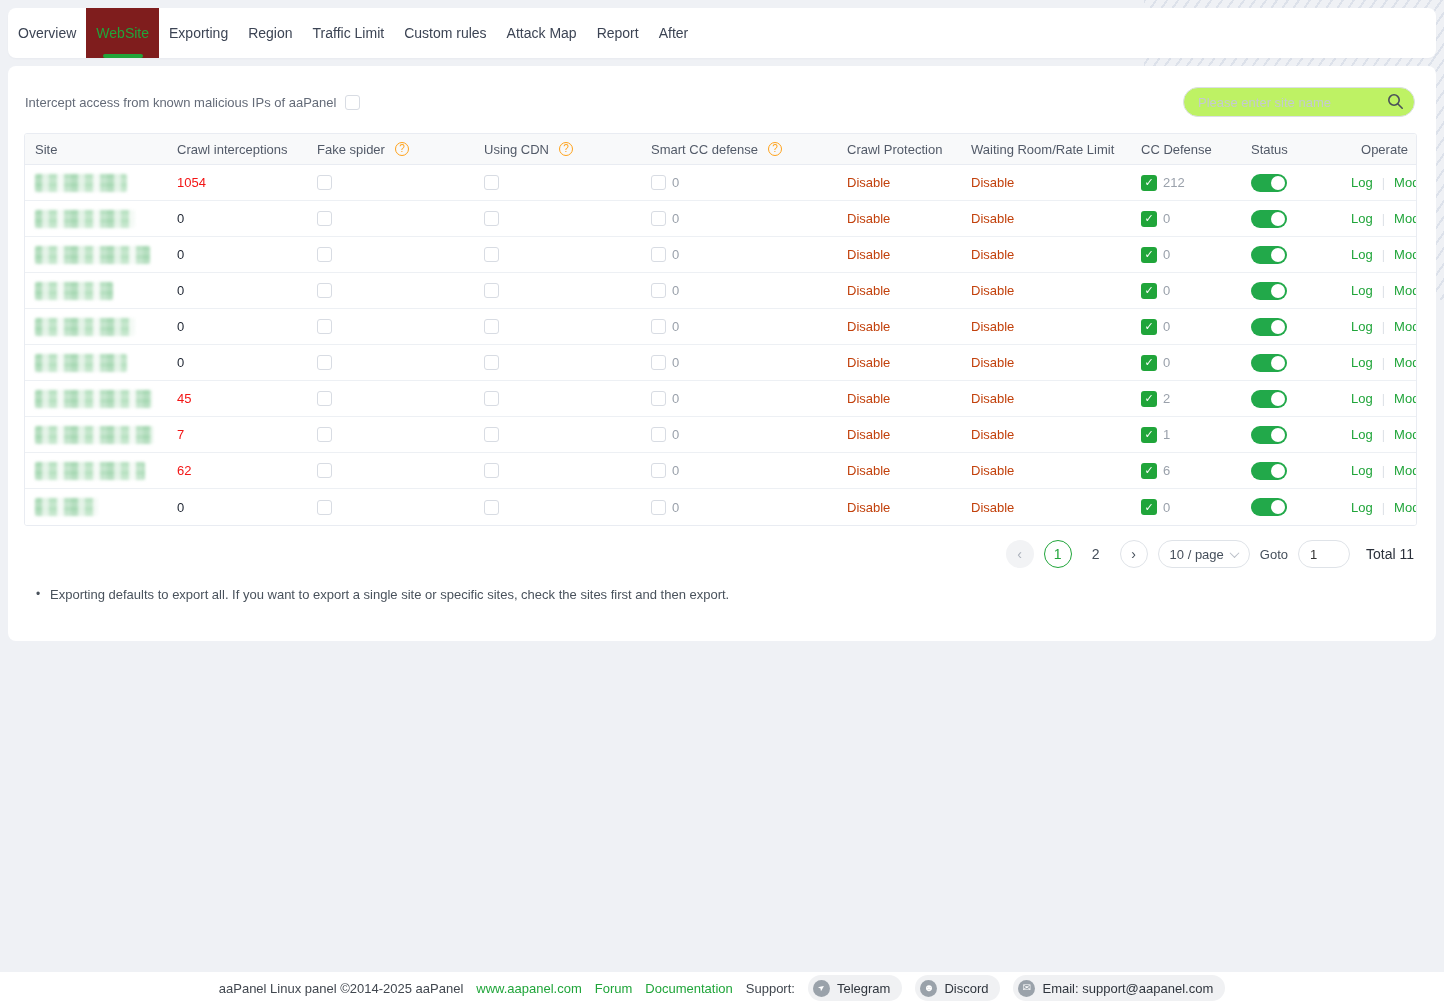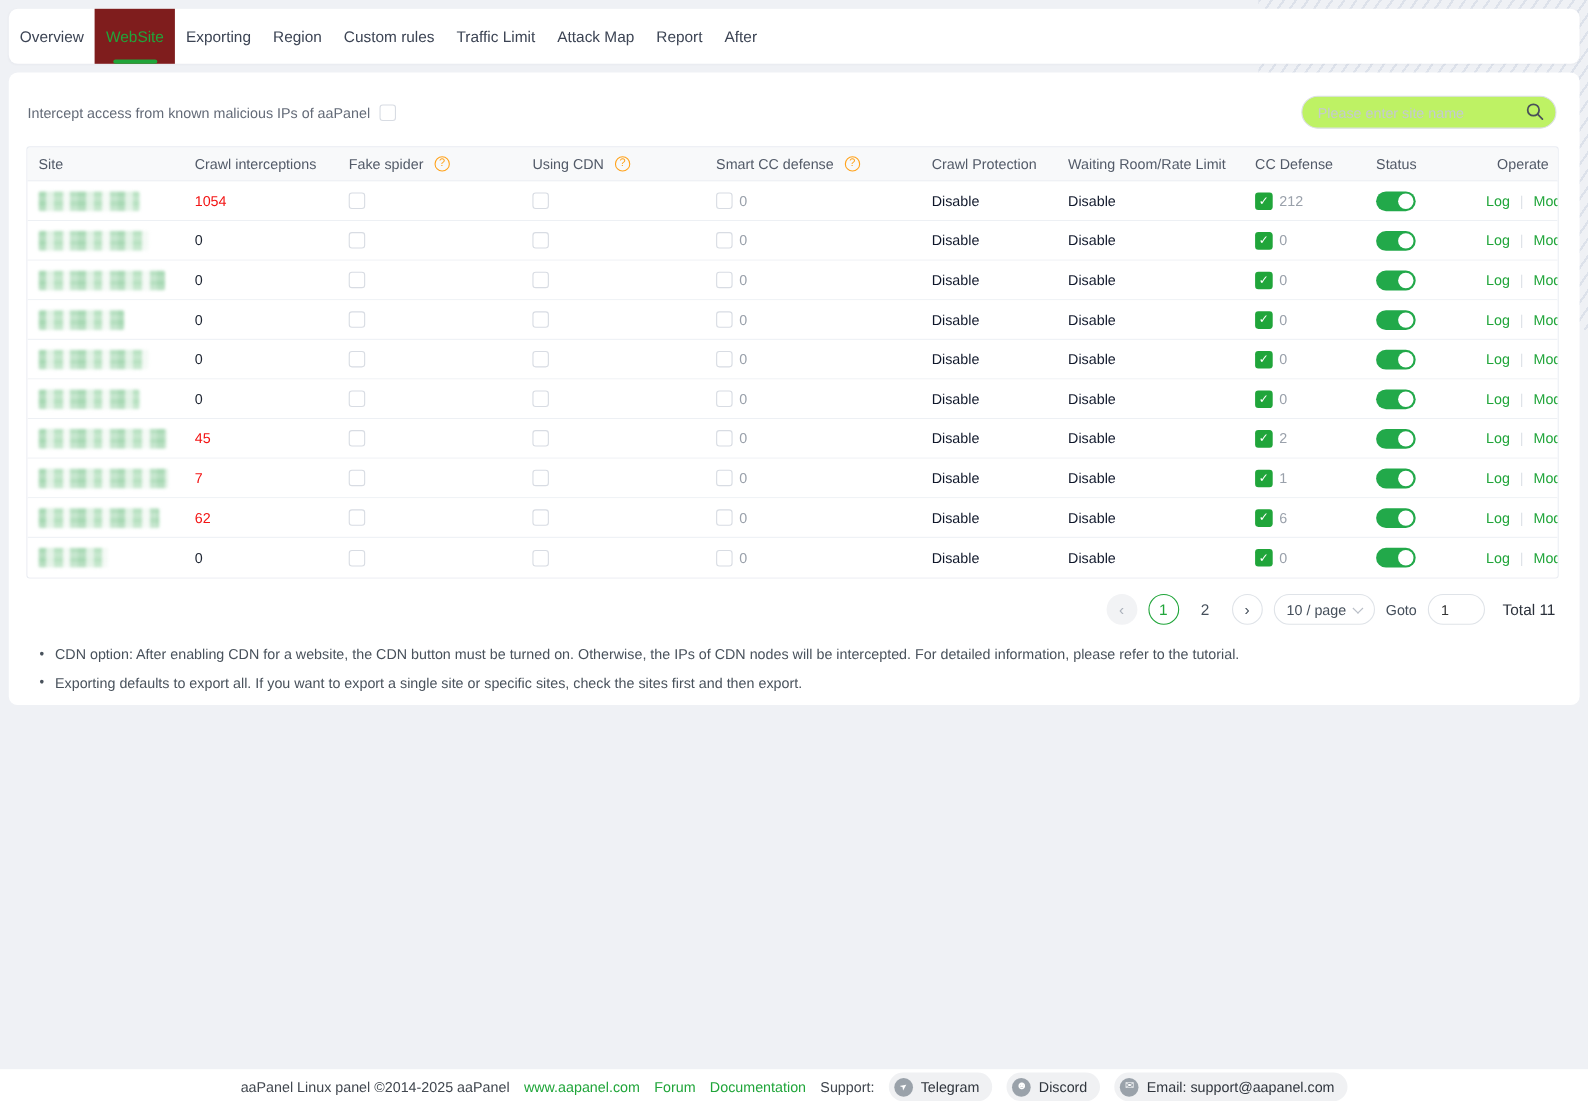--- a/index.html
+++ b/index.html
@@ -83,21 +83,21 @@
   .site-blur {
     height:18px; border-radius:2px;
     background-image:
       repeating-linear-gradient(90deg, rgba(110,190,130,.50) 0 7px, rgba(224,241,228,.85) 7px 14px, rgba(150,211,164,.55) 14px 22px, rgba(245,250,246,.95) 22px 29px, rgba(128,199,146,.45) 29px 36px),
       repeating-linear-gradient(0deg, rgba(255,255,255,.45) 0 5px, rgba(152,212,167,.30) 5px 9px);
     filter:blur(1.6px);
   }
   .num { color:#1f2633; }
   .num.red { color:#f31515; }
   .gray { color:#9aa1ab; }
-  .red-link { color:#0f172a; cursor:pointer; }
+  .red-link { color:#c2410c; cursor:pointer; }
   .ccbox {
     width:16px; height:16px; background:#20a53a; border-radius:3px; color:#fff;
     font-size:11px; display:flex; align-items:center; justify-content:center; flex:0 0 auto;
   }
   .cc-num { color:#9aa1ab; }
   .toggle {
     width:36px; height:18px; border-radius:9px; background:#22a94a; position:relative; cursor:pointer;
   }
   .toggle::after {
     content:""; position:absolute; right:2px; top:2px; width:14px; height:14px;
@@ -172,25 +172,25 @@
     <div class="tab active" data-name="tab-website">
       <span class="tab-label" data-name="tab-label">WebSite</span>
       <span class="tab-underline" data-name="active-tab-underline"></span>
     </div>
     <div class="tab" data-name="tab-blockade">
       <span class="tab-label" data-name="tab-label">Exporting</span>
     </div>
     <div class="tab" data-name="tab-region">
       <span class="tab-label" data-name="tab-label">Region</span>
     </div>
+    <div class="tab" data-name="tab-traffic-limit">
+      <span class="tab-label" data-name="tab-label">Traffic Limit</span>
+    </div>
     <div class="tab" data-name="tab-custom-rules">
       <span class="tab-label" data-name="tab-label">Custom rules</span>
-    </div>
-    <div class="tab" data-name="tab-traffic-limit">
-      <span class="tab-label" data-name="tab-label">Traffic Limit</span>
     </div>
     <div class="tab" data-name="tab-attack-map">
       <span class="tab-label" data-name="tab-label">Attack Map</span>
     </div>
     <div class="tab" data-name="tab-report">
       <span class="tab-label" data-name="tab-label">Report</span>
     </div>
     <div class="tab" data-name="tab-global">
       <span class="tab-label" data-name="tab-label">After</span>
     </div>
@@ -621,21 +621,20 @@
     <div class="pg-size" data-name="page-size-select">
       <span data-name="page-size-value">10 / page</span>
       <span class="chev-down" data-name="chevron-down-icon"></span>
     </div>
     <span data-name="goto-label">Goto</span>
     <input class="pg-goto-input" data-name="goto-page-input" value="1" style="">
     <span class="pg-total" data-name="total-count">Total 11</span>
   </div>
 
   <ul class="notes" id="notes" data-name="footnotes">
-      <li data-name="footnote">CDN option: After enabling CDN for a website, the CDN button must be turned on. Otherwise, the IPs of CDN nodes will be intercepted. For detailed information, please refer to the tutorial.</li>
       <li data-name="footnote">Exporting defaults to export all. If you want to export a single site or specific sites, check the sites first and then export.</li>
     </ul>
 </main>
 
 <footer class="footer" data-name="page-footer">
   <span class="copy" data-name="copyright-text">aaPanel Linux panel ©2014-2025 aaPanel</span>
   <span id="footer-links" data-name="footer-links" style="display:flex;gap:13px;">
       <a class="green-link" data-name="footer-link-www-aapanel-com">www.aapanel.com</a>
       <a class="green-link" data-name="footer-link-forum">Forum</a>
       <a class="green-link" data-name="footer-link-documentation">Documentation</a>

